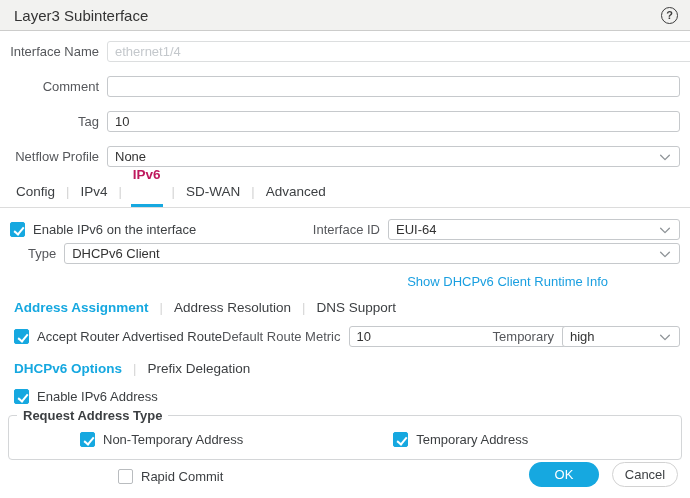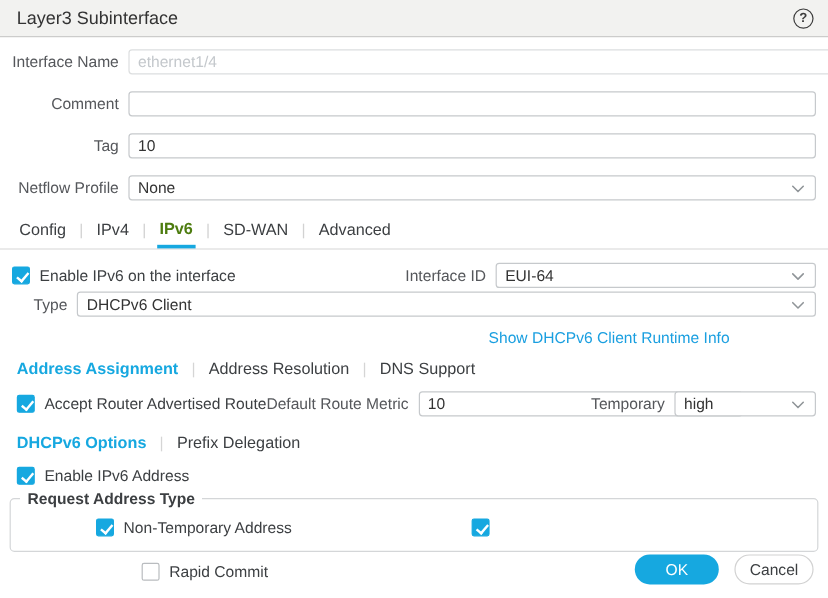--- a/index.html
+++ b/index.html
@@ -22,21 +22,21 @@
   input.input:disabled { color:#c4c8cc; border-color:#dcdedf; background:#fff; }
   .w-main { width:366px; flex-shrink:0; }
   .grow { flex:1; }
   .select { display:flex; align-items:center; justify-content:space-between; cursor:pointer; }
   .select .val { color:#333; font-size:13px; }
   .chev { flex-shrink:0; margin-left:6px; }
 
   
   .tabs { display:flex; align-items:flex-end; border-bottom:1px solid #dcdcdc; margin-top:2px; padding-left:14px; height:27px; }
   .tab { font-size:13.5px; color:#3c3f42; padding:0 2px 8px 2px; cursor:pointer; }
-  .tab.active { font-weight:bold; color:#4d7c0f; border-bottom:3px solid var(--accent); padding-bottom:6px; }
+  .tab.active { font-weight:bold; color:#be185d; border-bottom:3px solid var(--accent); padding-bottom:22px; }
   .tab-sep { color:#d2d2d2; padding:0 9px 8px 9px; font-size:13px; }
 
   
   .panel { padding:11px 10px 0 10px; }
   .split { display:flex; align-items:center; justify-content:space-between; }
   .cbrow { display:flex; align-items:center; }
   .cb { width:15px; height:15px; border:1px solid #b9bcbf; border-radius:2px; background:#fff; flex-shrink:0; position:relative; cursor:pointer; }
   .cb.checked { background:var(--accent); border-color:var(--accent); }
   .cb.checked::after { content:''; position:absolute; left:4.5px; top:1.5px; width:4px; height:8px; border:solid #fff; border-width:0 2px 2px 0; transform:rotate(40deg); }
   .cb-label { margin-left:8px; font-size:13px; color:#3c3f42; cursor:pointer; white-space:nowrap; }
@@ -118,21 +118,21 @@
 
   <div class="panel">
 
     <div class="split">
       <div class="cbrow">
         <span class="cb checked"></span>
         <span class="cb-label">Enable IPv6 on the interface</span>
       </div>
       <div class="grp">
         <span class="inline-label">Interface ID</span>
-        <div class="select" style="width:267px">
+        <div class="select" style="width:292px">
           <span class="val">EUI-64</span>
           <svg class="chev" viewBox="0 0 16 16" width="14" height="14">
               <path d="M3 6 l5 5 l5 -5" fill="none" stroke="#8f9498" stroke-width="1.5" stroke-linecap="round" stroke-linejoin="round"></path>
             </svg>
         </div>
       </div>
     </div>
 
     <div class="row-type">
       <span class="inline-label">Type</span>
@@ -189,20 +189,21 @@
 
     <fieldset class="rat">
       <legend>Request Address Type</legend>
       <div class="rat-row">
         <div class="cbrow g1">
           <span class="cb checked"></span>
           <span class="cb-label">Non-Temporary Address</span>
         </div>
         <div class="cbrow g2">
           <span class="cb checked"></span>
+          <span class="cb-label">Temporary Address</span>
         </div>
       </div>
     </fieldset>
 
     <div class="cbrow rapid-row">
       <span class="cb"></span>
       <span class="cb-label">Rapid Commit</span>
     </div>
 
   </div>

